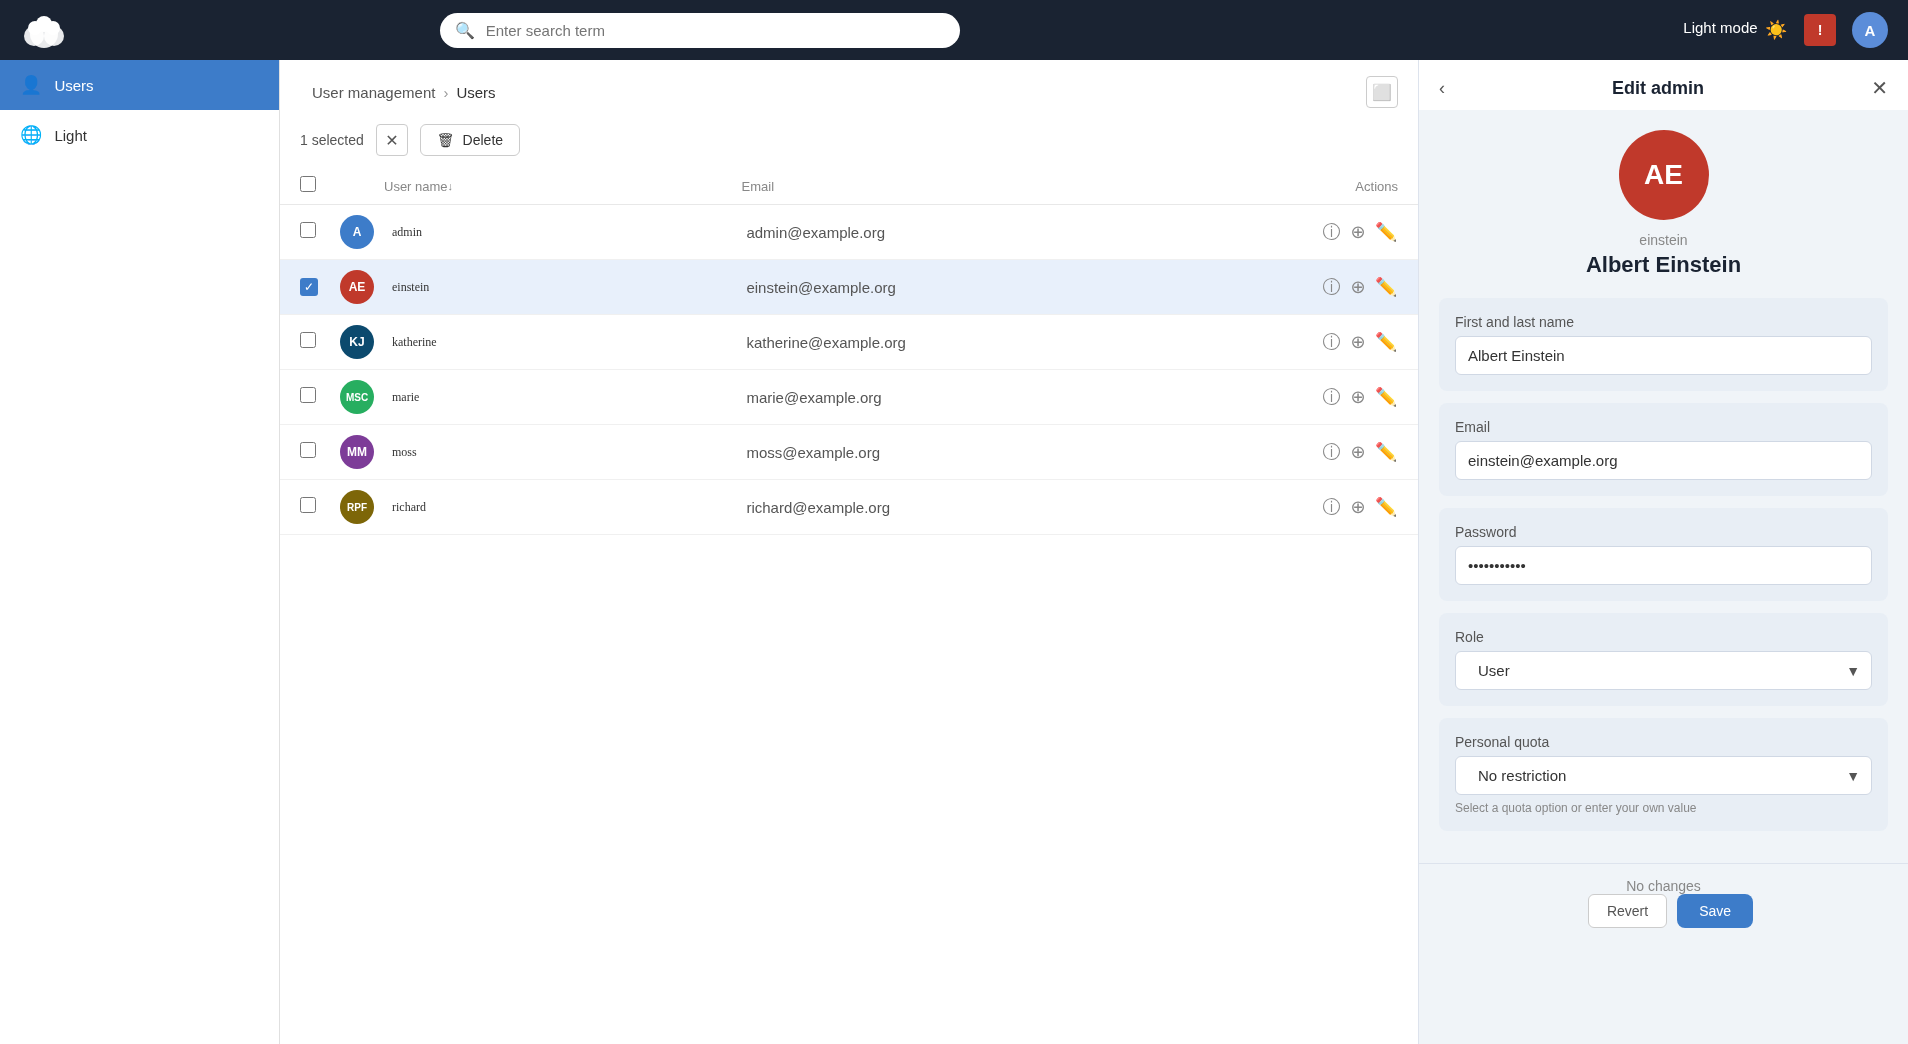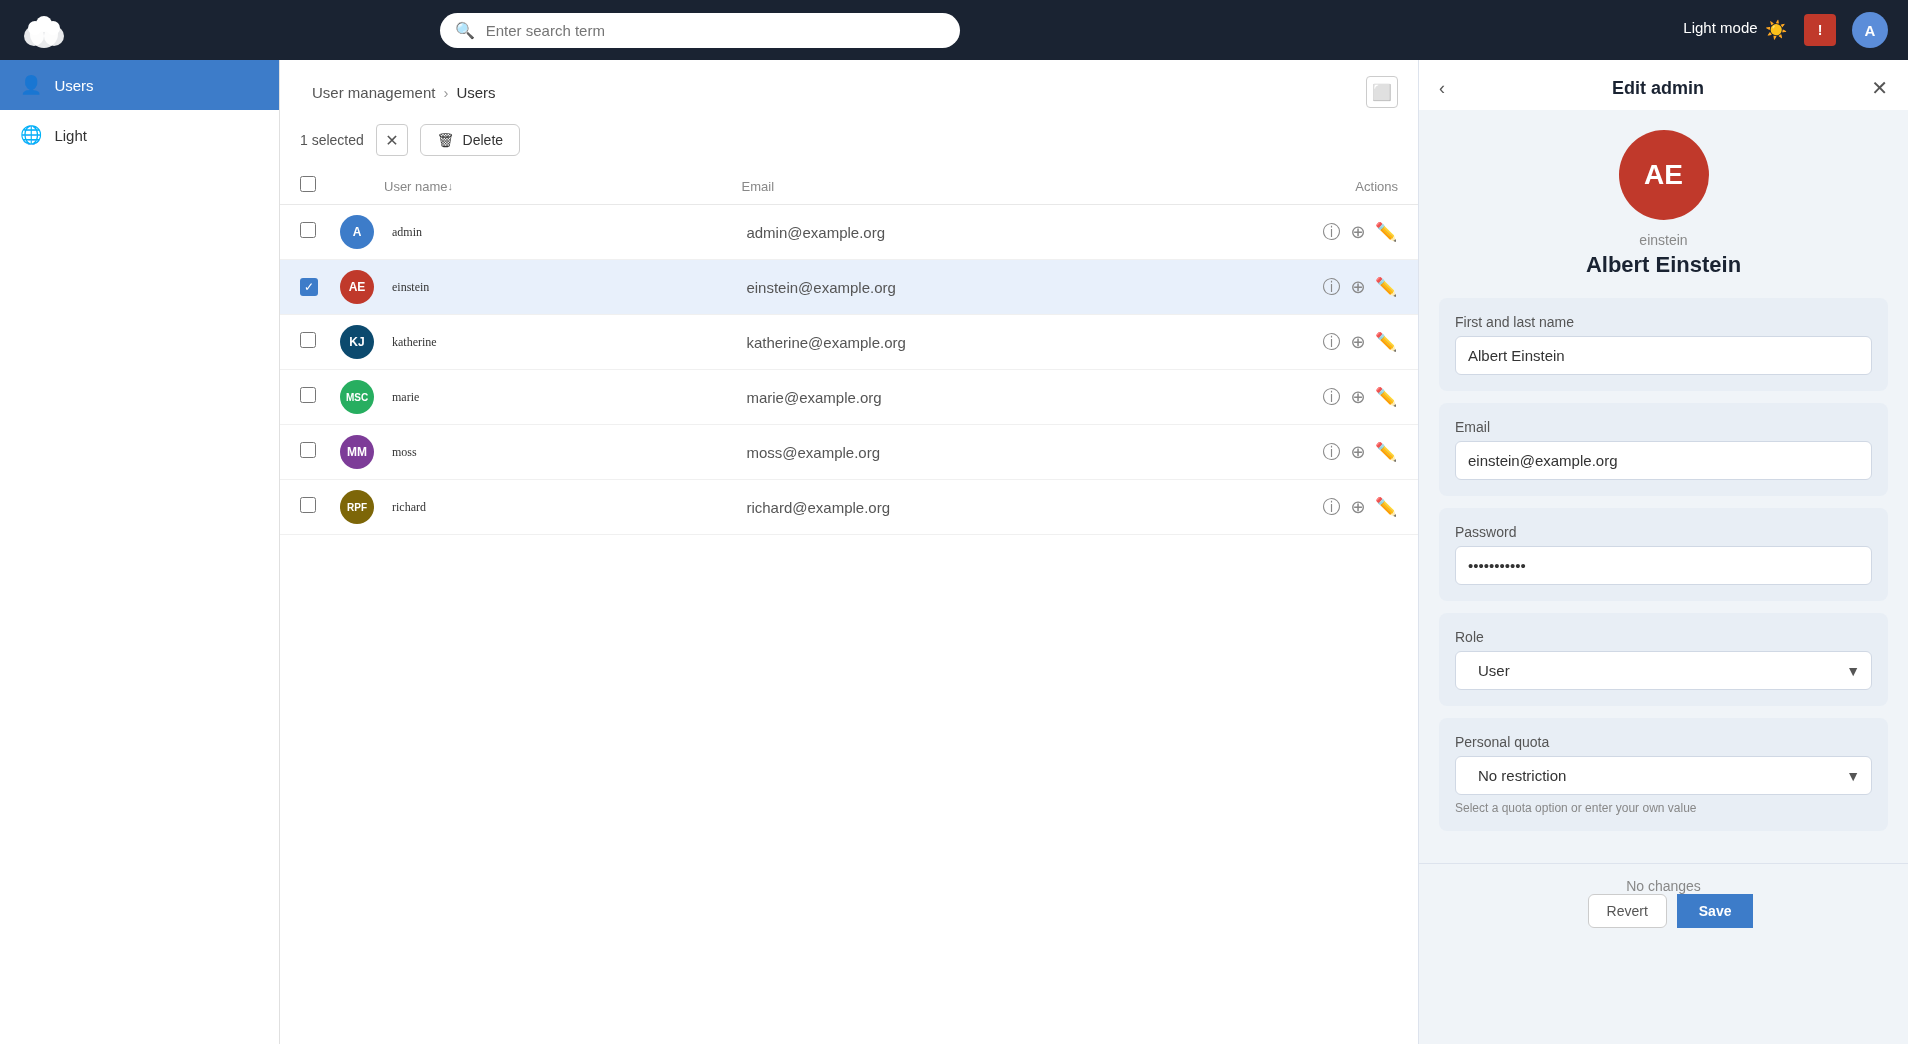--- a/index.html
+++ b/index.html
@@ -137,22 +137,22 @@
       padding: 14px 20px; background: #f0f4f8; border-top: 1px solid #dde3ed;
       position: sticky; bottom: 0; flex-direction: column;
     }
     .no-changes-label { font-size: 14px; color: #888; }
     .footer-btns { display: flex; gap: 10px; padding-left: 14px; }
     .revert-btn {
       padding: 8px 18px; border: 1px solid #ccc; border-radius: 6px; background: white;
       font-size: 14px; color: #555; cursor: pointer;
     }
     .save-btn {
-      padding: 8px 22px; border: none; border-radius: 0; background: #3d7cc9;
-      font-size: 14px; color: white; cursor: pointer; font-weight: 700;
+      padding: 8px 22px; border: none; border-radius: 8px; background: #3d7cc9;
+      font-size: 14px; color: white; cursor: pointer; font-weight: 400;
     }
 
     .sort-arrow { font-size: 11px; }
 
     
     .edit-panel::-webkit-scrollbar { width: 6px; }
     .edit-panel::-webkit-scrollbar-track { background: #f0f4f8; }
     .edit-panel::-webkit-scrollbar-thumb { background: #c0c8d0; border-radius: 3px; }
   </style>
 </head>

